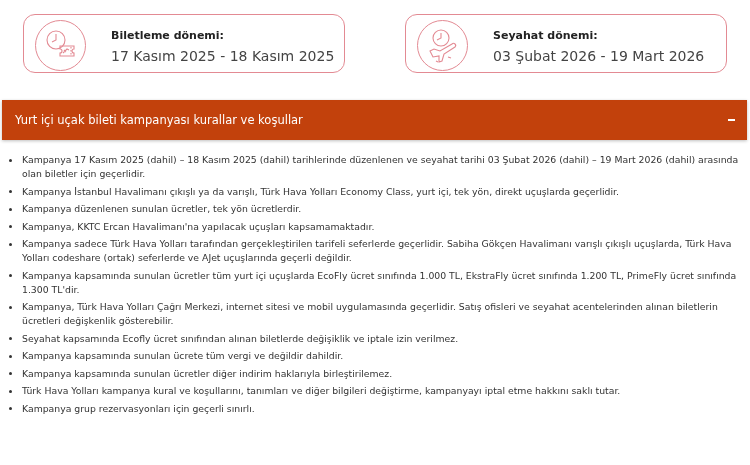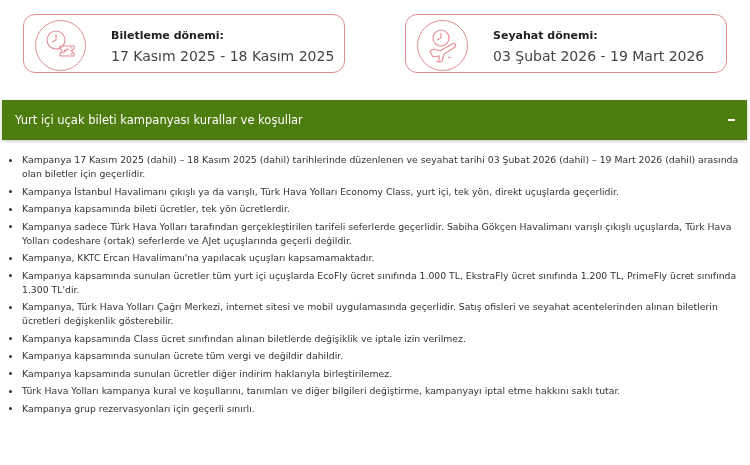--- a/index.html
+++ b/index.html
@@ -27,21 +27,21 @@
     .card-title {
       position: absolute; left: 87px; top: 14px;
       font-size: 11px; font-weight: bold; color: #222222; white-space: nowrap;
     }
     .card-dates {
       position: absolute; left: 87px; top: 33px;
       font-size: 14px; color: #444444; white-space: nowrap;
     }
     .accordion-header {
       position: absolute; left: 2px; top: 100px; width: 745px; height: 40px;
-      background: #4d7c0f;
+      background: #c2410c;
       box-shadow: 0 1px 3px rgba(0,0,0,0.25);
       cursor: pointer;
       padding-left: 12px;
     }
     .accordion-title {
       position: absolute; left: 13px; top: 13px;
       font-size: 11.5px; color: #ffffff; white-space: nowrap;
     }
     .collapse-icon {
       position: absolute; right: 12px; top: 19px; width: 7px; height: 2px;
@@ -95,24 +95,24 @@
 </div>
 
 <div class="accordion-header">
   <div class="accordion-title">Yurt içi uçak bileti kampanyası kurallar ve koşullar</div>
   <div class="collapse-icon"></div>
 </div>
 
 <ul class="rules">
   <li>Kampanya 17 Kasım 2025 (dahil) – 18 Kasım 2025 (dahil) tarihlerinde düzenlenen ve seyahat tarihi 03 Şubat 2026 (dahil) – 19 Mart 2026 (dahil) arasında olan biletler için geçerlidir.</li>
   <li>Kampanya İstanbul Havalimanı çıkışlı ya da varışlı, Türk Hava Yolları Economy Class, yurt içi, tek yön, direkt uçuşlarda geçerlidir.</li>
-  <li>Kampanya kapsamında bileti ücretler, tek yön ücretlerdir.</li>
+  <li>Kampanya düzenlenen sunulan ücretler, tek yön ücretlerdir.</li>
+  <li>Kampanya, KKTC Ercan Havalimanı'na yapılacak uçuşları kapsamamaktadır.</li>
   <li>Kampanya sadece Türk Hava Yolları tarafından gerçekleştirilen tarifeli seferlerde geçerlidir. Sabiha Gökçen Havalimanı varışlı çıkışlı uçuşlarda, Türk Hava Yolları codeshare (ortak) seferlerde ve AJet uçuşlarında geçerli değildir.</li>
-  <li>Kampanya, KKTC Ercan Havalimanı'na yapılacak uçuşları kapsamamaktadır.</li>
   <li>Kampanya kapsamında sunulan ücretler tüm yurt içi uçuşlarda EcoFly ücret sınıfında 1.000 TL, EkstraFly ücret sınıfında 1.200 TL, PrimeFly ücret sınıfında 1.300 TL'dir.</li>
   <li>Kampanya, Türk Hava Yolları Çağrı Merkezi, internet sitesi ve mobil uygulamasında geçerlidir. Satış ofisleri ve seyahat acentelerinden alınan biletlerin ücretleri değişkenlik gösterebilir.</li>
-  <li>Kampanya kapsamında Class ücret sınıfından alınan biletlerde değişiklik ve iptale izin verilmez.</li>
+  <li>Seyahat kapsamında Ecofly ücret sınıfından alınan biletlerde değişiklik ve iptale izin verilmez.</li>
   <li>Kampanya kapsamında sunulan ücrete tüm vergi ve değildir dahildir.</li>
   <li>Kampanya kapsamında sunulan ücretler diğer indirim haklarıyla birleştirilemez.</li>
   <li>Türk Hava Yolları kampanya kural ve koşullarını, tanımları ve diğer bilgileri değiştirme, kampanyayı iptal etme hakkını saklı tutar.</li>
   <li>Kampanya grup rezervasyonları için geçerli sınırlı.</li>
 
 </ul>
 
 </body></html>

